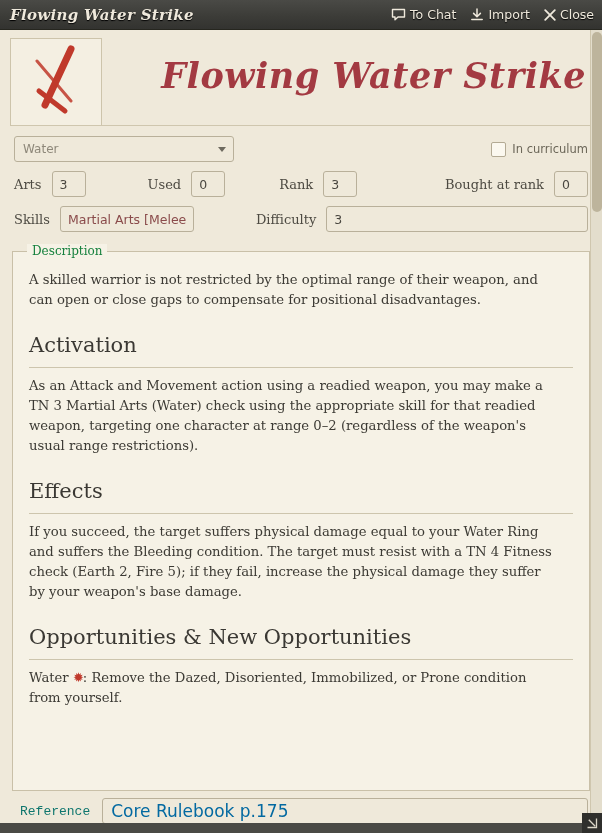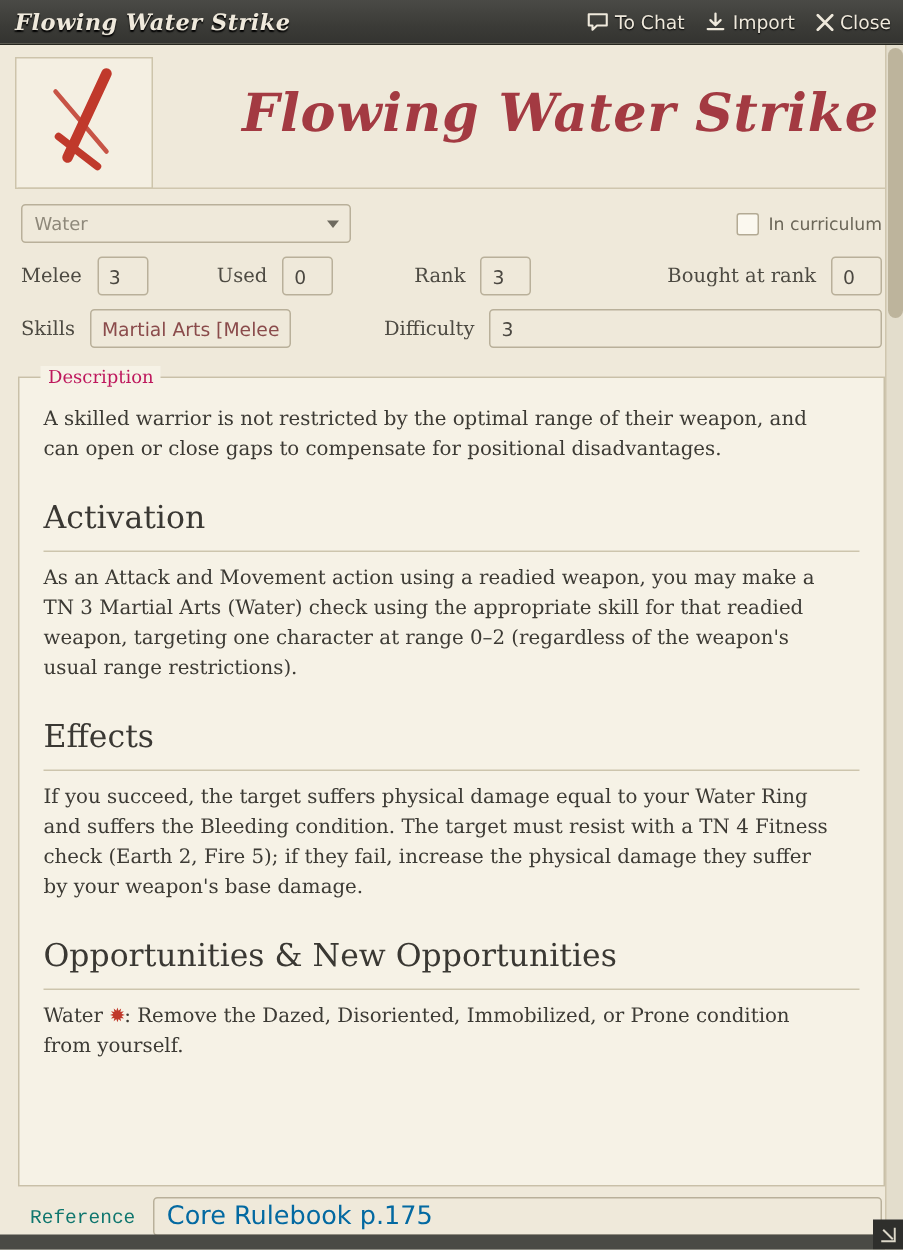--- a/index.html
+++ b/index.html
@@ -178,21 +178,21 @@
     flex-direction: column;
     min-height: 0;
   }
   .desc-legend {
     position: absolute;
     top: -8px; left: 14px;
     background: #f6f2e6;
     padding: 0 5px;
     font-family: "DejaVu Serif", serif;
     font-size: 12px;
-    color: #be185d;
+    color: #15803d;
   }
   .desc-scroll {
     flex: 1 1 auto;
     overflow: hidden;
     padding: 18px 16px 4px 16px;
     font-family: "DejaVu Serif", serif;
     font-size: 13.2px;
     line-height: 1.52;
     color: #3c3a34;
   }
@@ -322,23 +322,23 @@
           <option>Water</option>
         </select>
       </div>
       <div class="curriculum">
         <span class="chk"></span>
         <span>In curriculum</span>
       </div>
     </div>
 
     <div class="row">
-      <span class="lbl">Melee</span>
+      <span class="lbl">Arts</span>
       <input class="inp num" value="3" style="">
-      <span class="lbl" style="margin-left:36px">Used</span>
+      <span class="lbl" style="margin-left:52px">Used</span>
       <input class="inp num" value="0" style="">
       <span class="lbl" style="margin-left:44px">Rank</span>
       <input class="inp num" value="3" style="">
       <span class="lbl push">Bought at rank</span>
       <input class="inp num" value="0" style="">
     </div>
 
     <div class="row">
       <span class="lbl">Skills</span>
       <input class="inp skills" value="Martial Arts [Melee]" style="">

